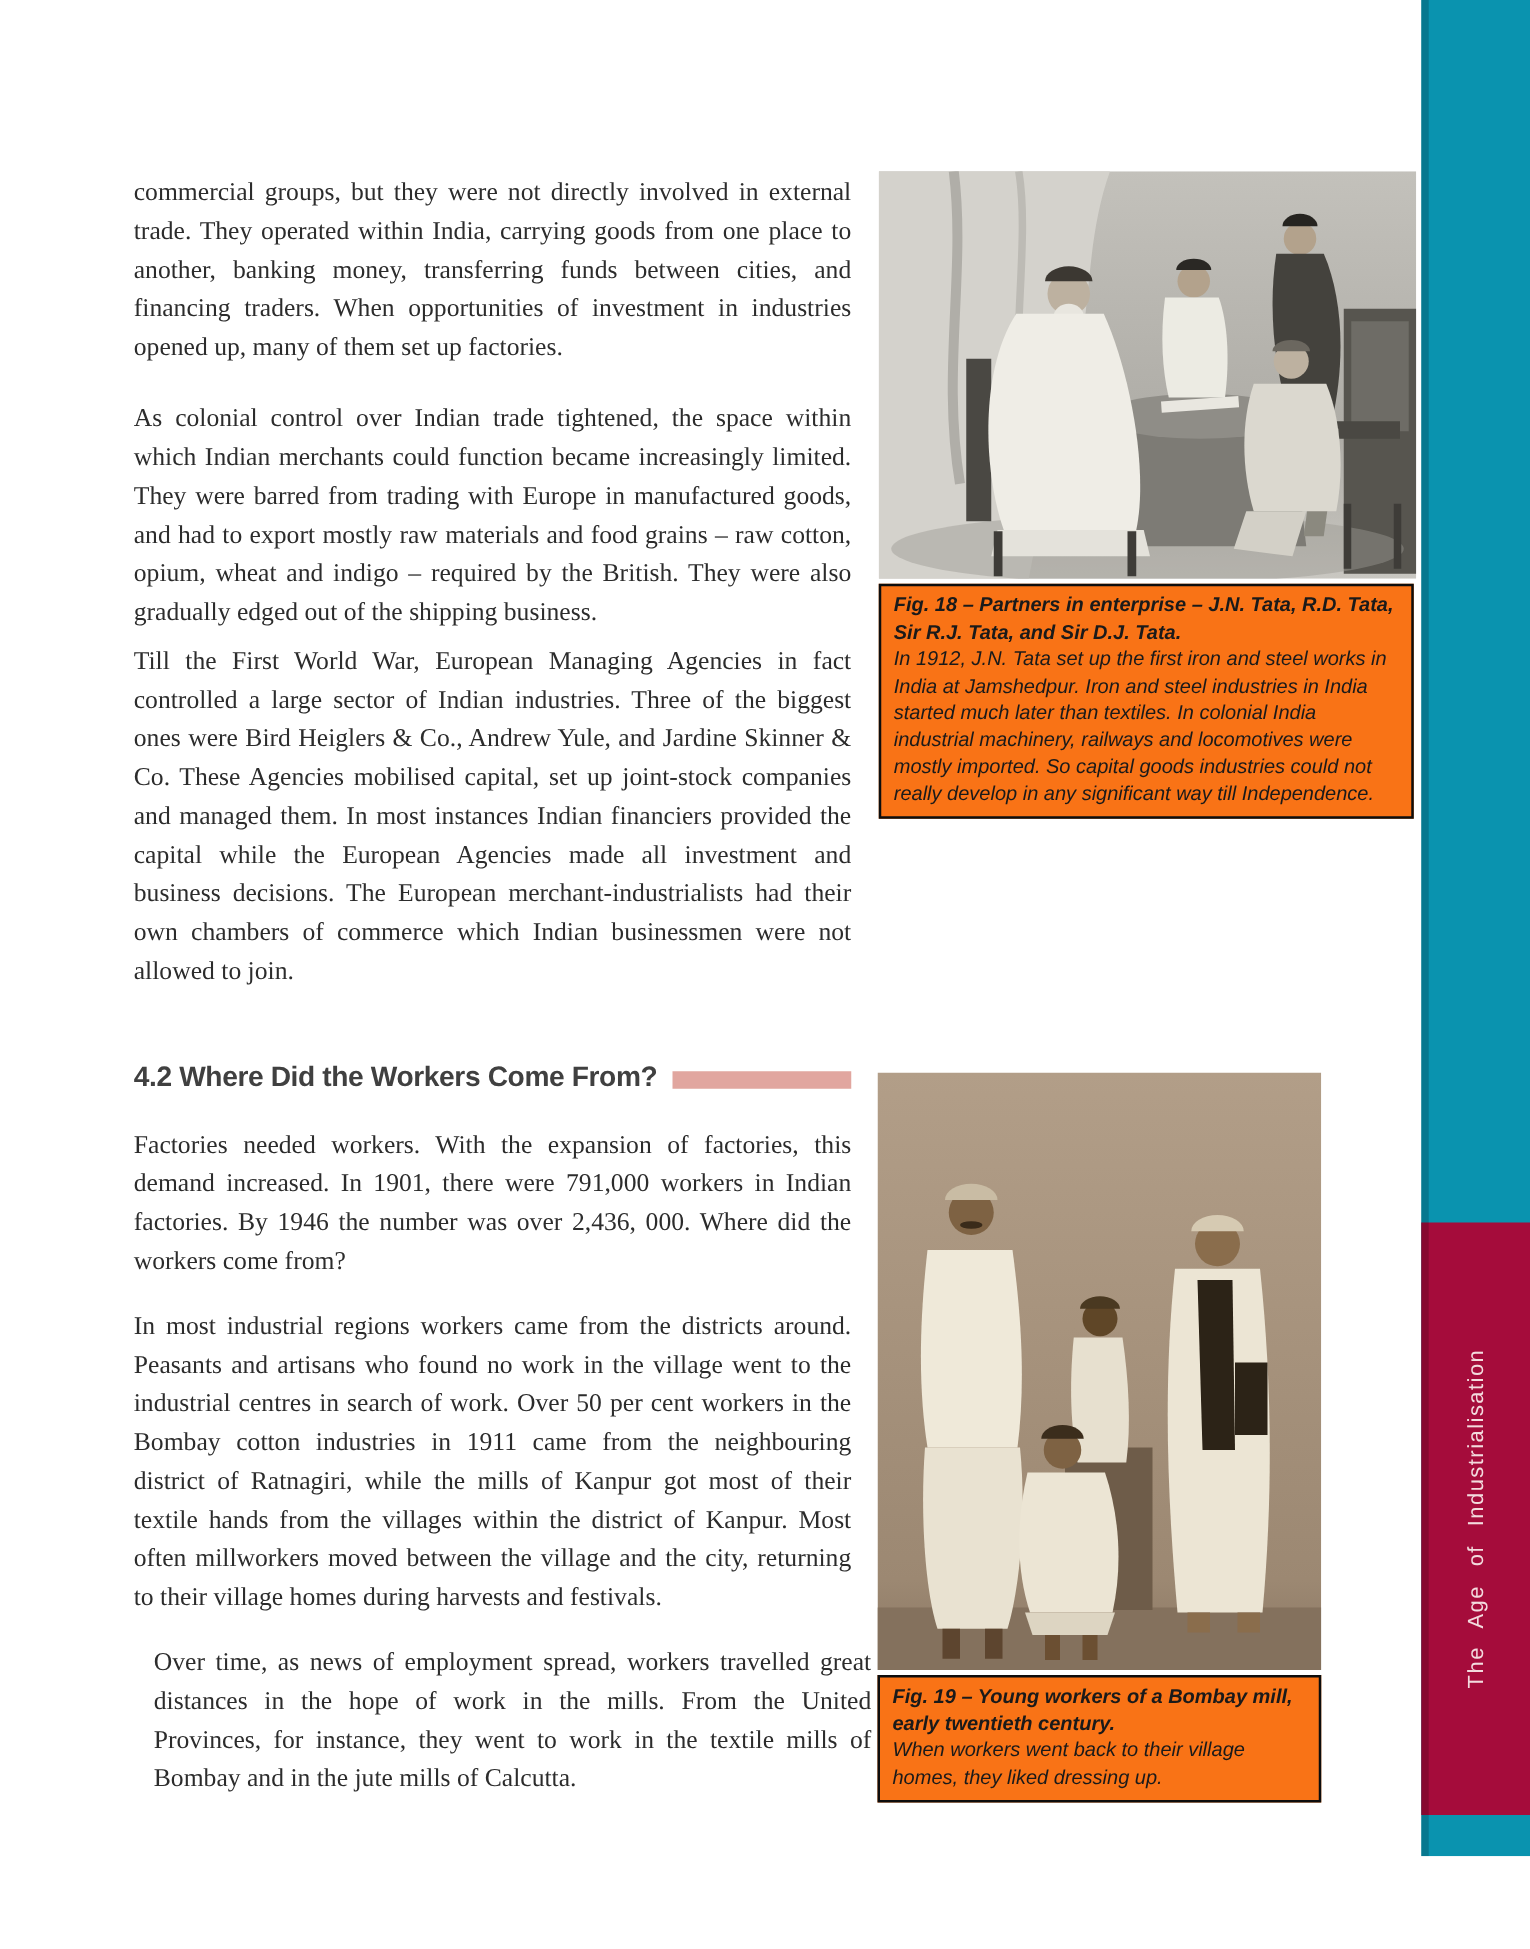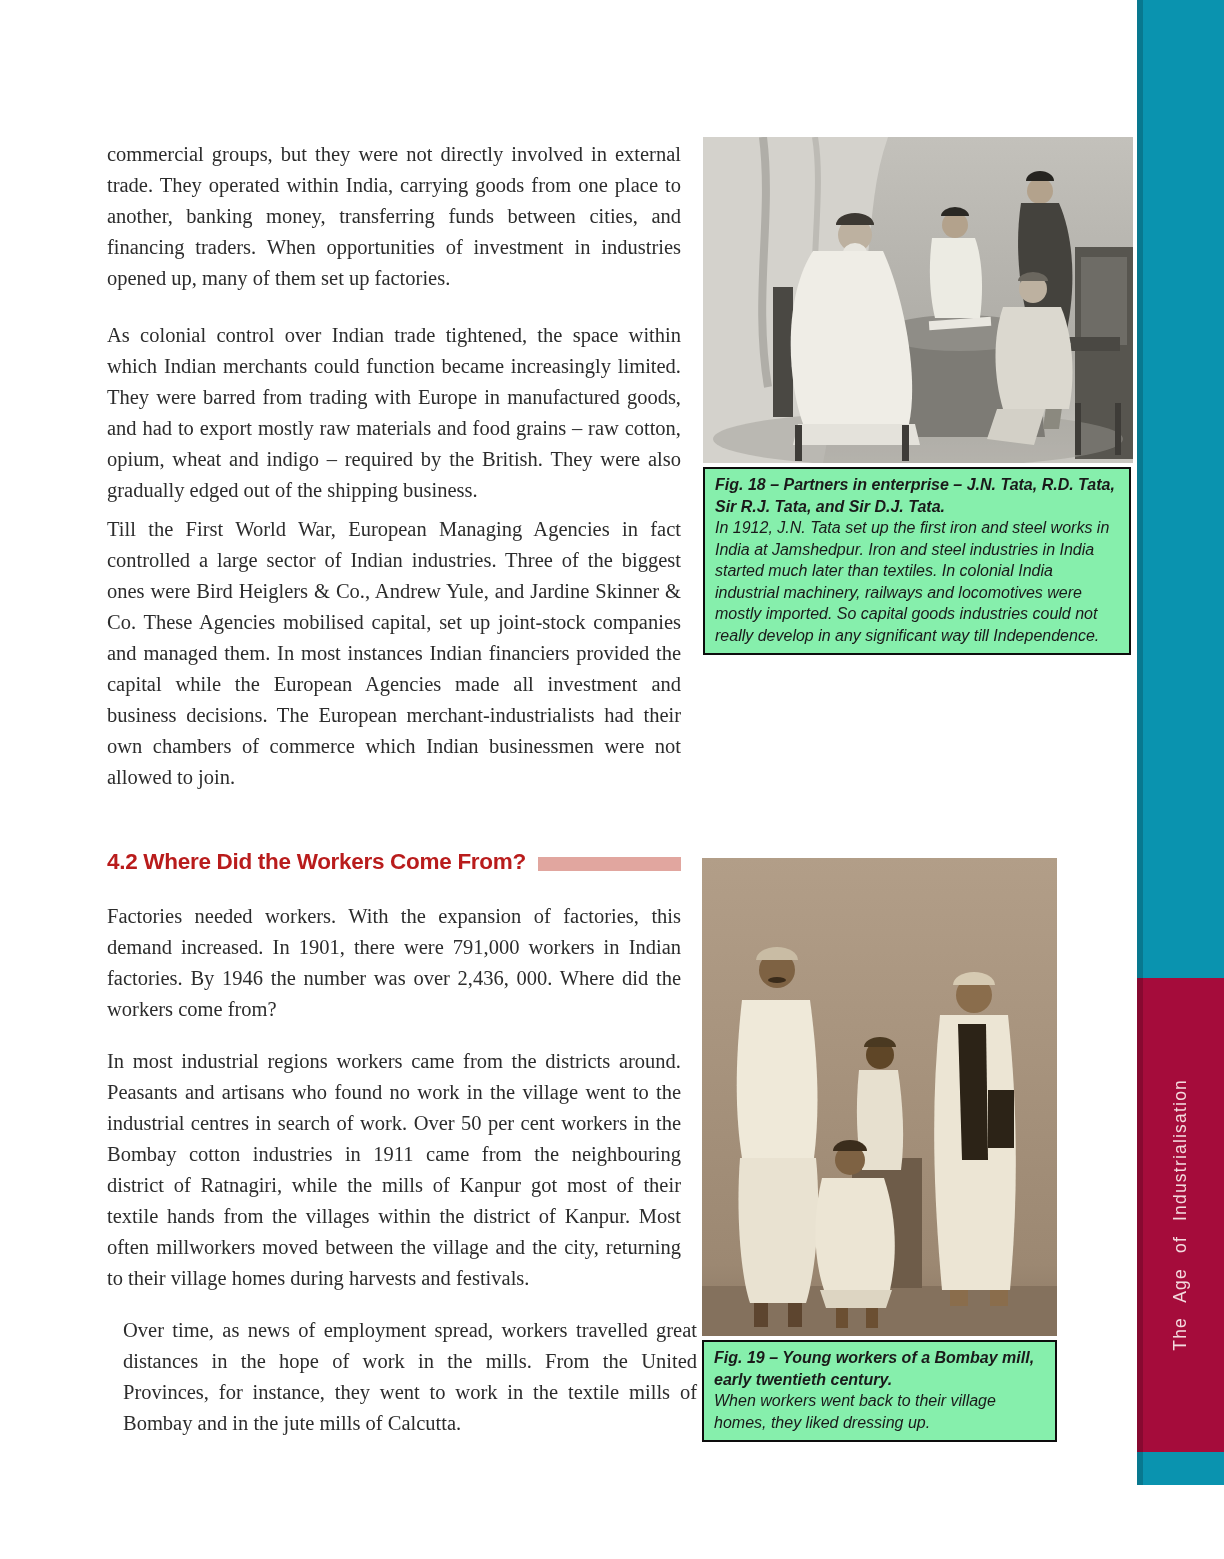--- a/index.html
+++ b/index.html
@@ -35,32 +35,32 @@
   .p1 { top:139px; } .p2 { top:320px; } .p3 { top:514px; }
   .p4 { top:901px; } .p5 { top:1046px; } .p6 { top:1315px;margin-left:16px; }
 
   
   .section-heading {
     position:absolute; left:107px; top:849px; width:574px;
     display:flex; align-items:center;
   }
   .section-heading h2 {
     margin:0; font-family:"Liberation Sans", sans-serif; font-weight:bold;
-    font-size:22.5px; letter-spacing:-0.3px; color:#b91c1c; white-space:nowrap;
+    font-size:22.5px; letter-spacing:-0.3px; color:#404040; white-space:nowrap;
   }
   .heading-bar { flex:1; height:14px; background:#e1a69f; margin-left:12px; margin-top:3px; }
 
   
   .photo { position:absolute; display:block; }
   .photo svg { display:block; width:100%; height:100%; }
   .photo18 { left:703px; top:137px; width:430px; height:326px; }
   .photo19 { left:702px; top:858px; width:355px; height:478px; }
 
   .caption {
-    position:absolute; box-sizing:border-box; background:#86efac;
+    position:absolute; box-sizing:border-box; background:#f97316;
     border:2px solid #0d0d0d; padding:5px 10px 7px 10px;
     font-family:"Liberation Sans", sans-serif; font-style:italic;
     font-size:16px; line-height:21.5px; color:#1a1a1a; text-align:left;
   }
   .caption .cap-title { font-weight:bold; }
   .caption18 { left:703px; top:467px; width:428px; }
   .caption19 { left:702px; top:1340px; width:355px; }
 
   
   .page-number {

